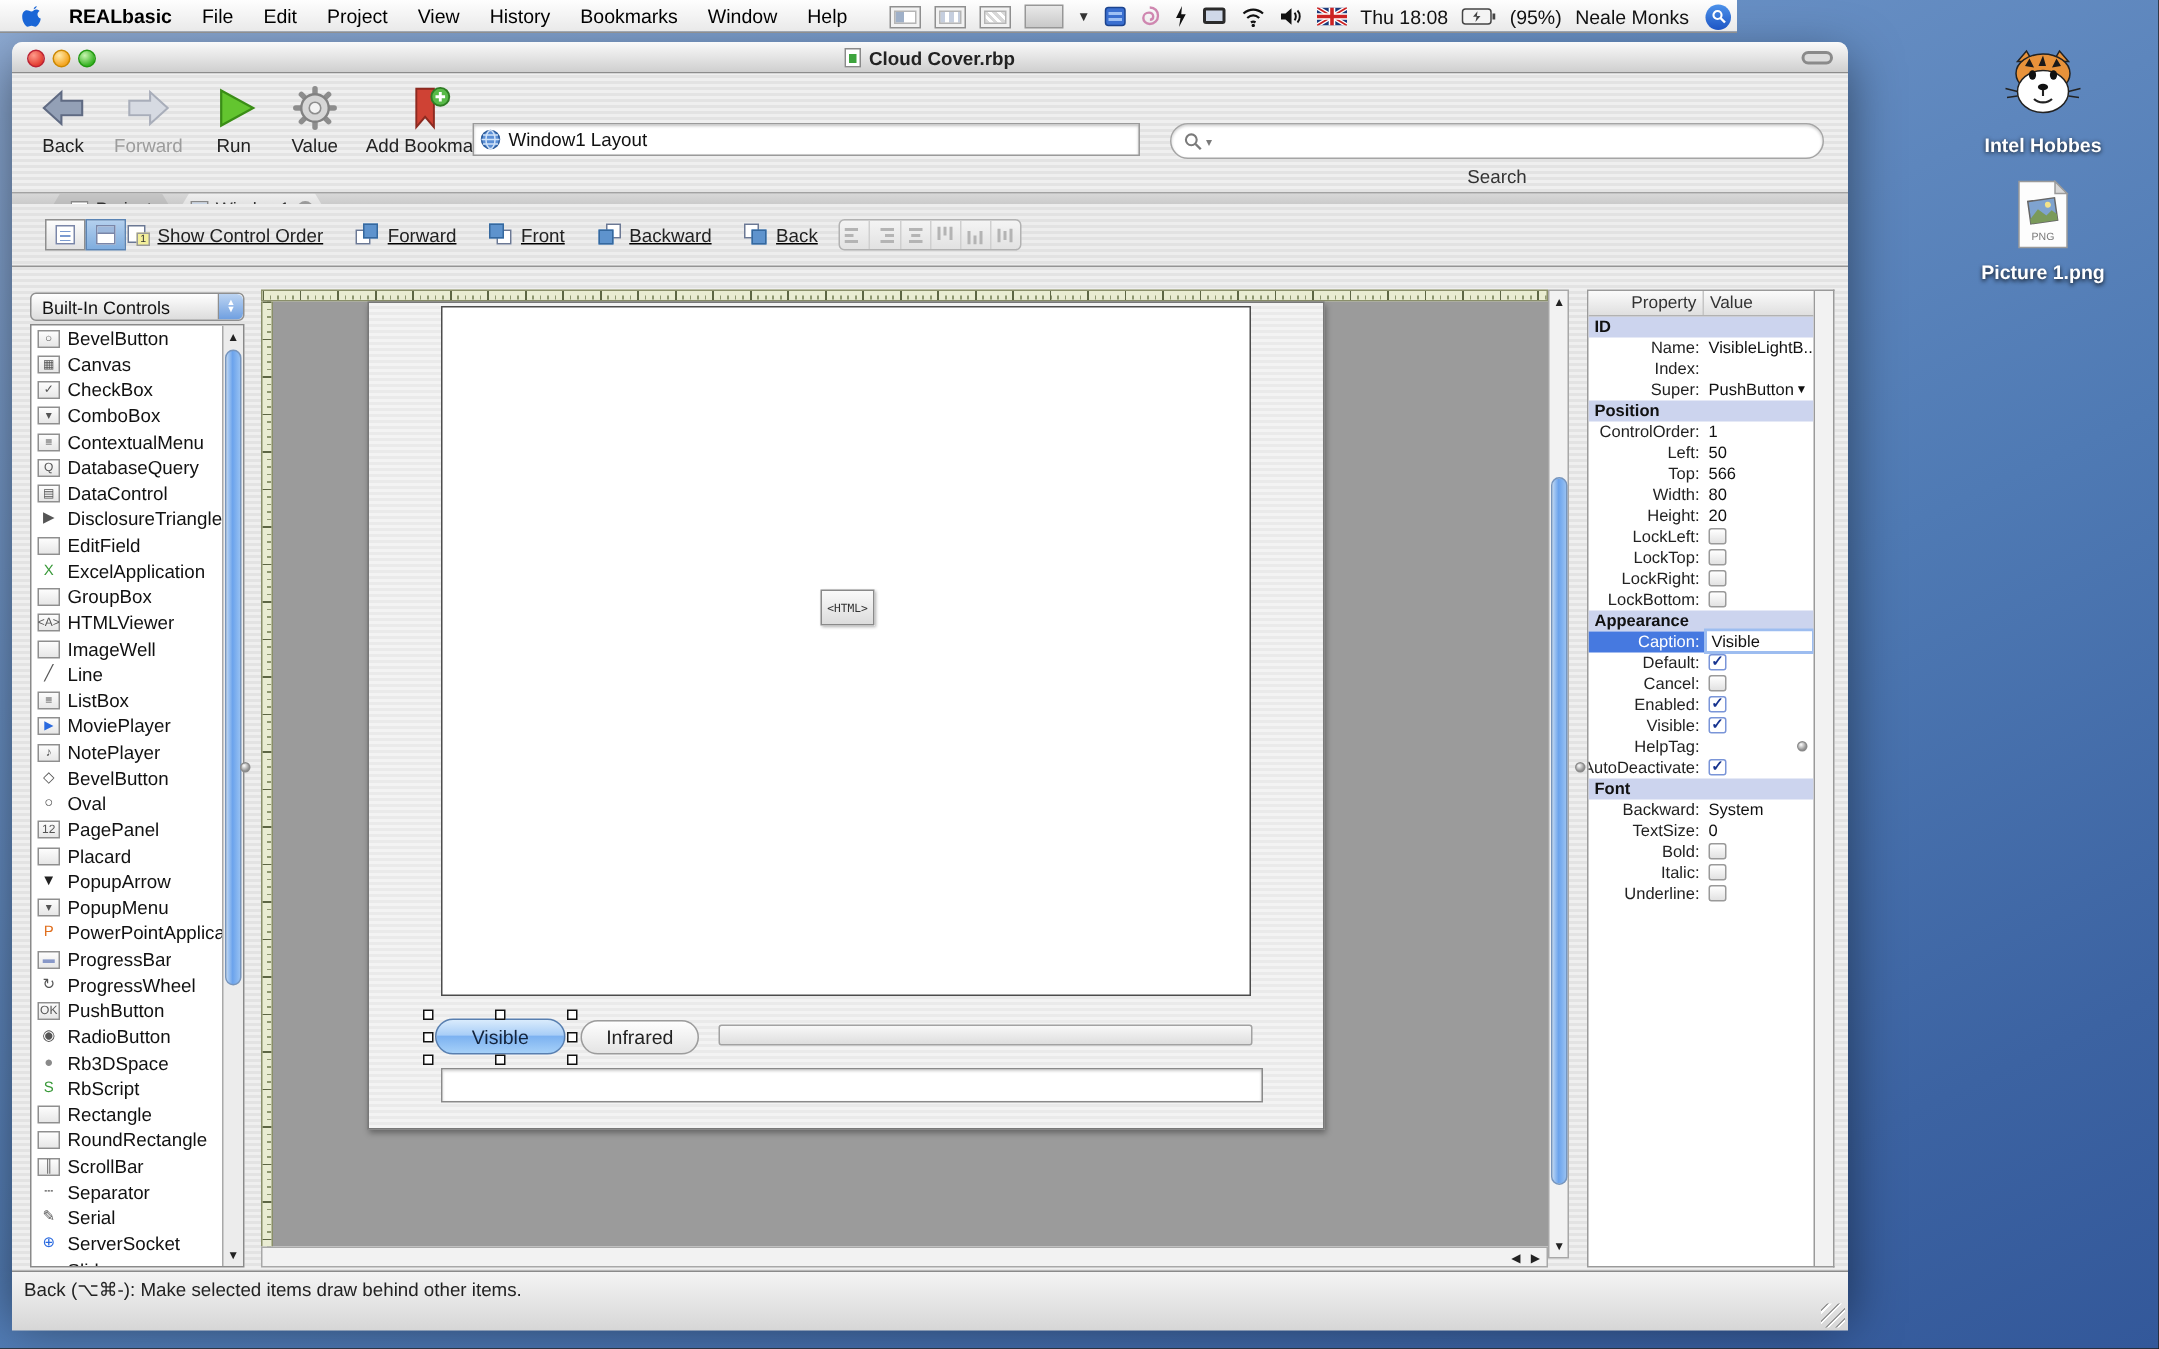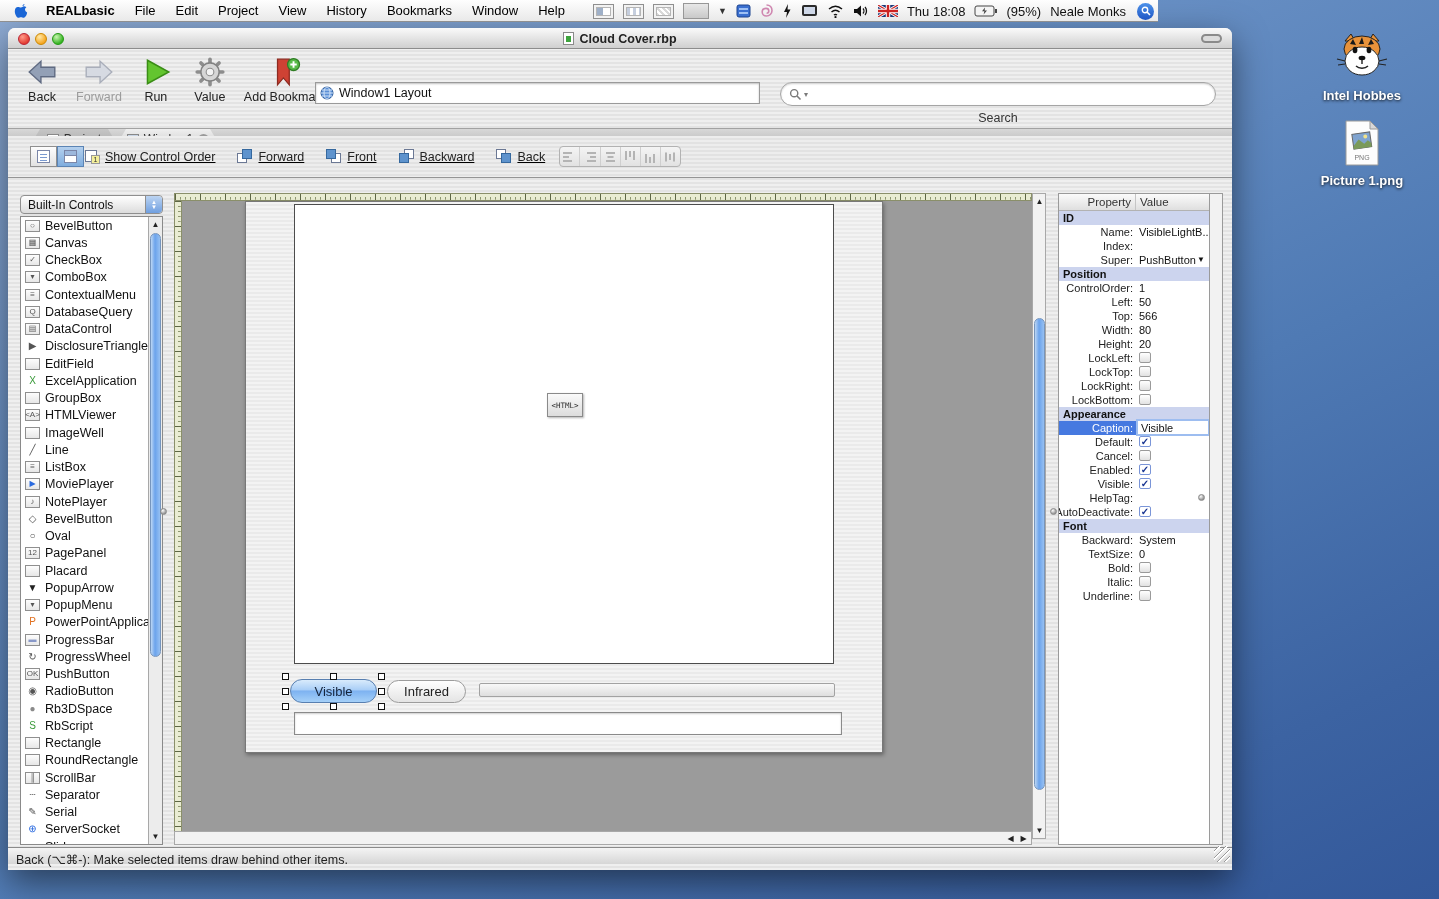--- a/index.html
+++ b/index.html
@@ -177,21 +177,21 @@
   .pcheck.on{border-color:#7a95d8;background:#fff;}
   .prow.editrow .bluecell{position:absolute;left:0;top:0;width:77px;height:14px;background:#4679e0;}
   .prow.editrow .plabel{color:#fff;z-index:2;}
   .prow.editrow .pfield{position:absolute;left:79px;top:0;width:70px;height:13px;background:#fff;
     border:1px solid #fff;box-shadow:0 0 0 2px #9dbdf0;font-size:11px;padding-left:2px;line-height:12px;}
   .pcaret{font-size:8px;color:#111;position:absolute;right:4px;top:2px;}
   .dot{position:absolute;width:7px;height:7px;border-radius:50%;
     background:radial-gradient(circle at 35% 30%,#fdfdfd,#9c9c9c 65%,#787878);border:1px solid #8a8a8a;}
 
   
-  #statusbar{position:absolute;left:0;top:819px;width:100%;height:17px;
+  #statusbar{position:absolute;left:0;top:819px;width:100%;height:40px;
     background:linear-gradient(#f4f4f4,#d6d6d6);border-top:1px solid #8a8a8a;}
   #status-text{position:absolute;left:8px;top:4px;font-size:12.5px;color:#222;}
   #grip{position:absolute;right:2px;bottom:2px;width:16px;height:16px;
     background:repeating-linear-gradient(135deg,transparent 0 3px,#9a9a9a 3px 4px,#fff 4px 5px);}
 
   
   .dk-icon{position:absolute;width:120px;text-align:center;}
   #icon-hobbes{left:1302px;top:33px;}
   #icon-picture{left:1302px;top:120px;}
   .dk-label{margin-top:3px;font-size:13px;font-weight:bold;color:#fff;text-shadow:0 1px 3px rgba(0,0,0,.85);}

